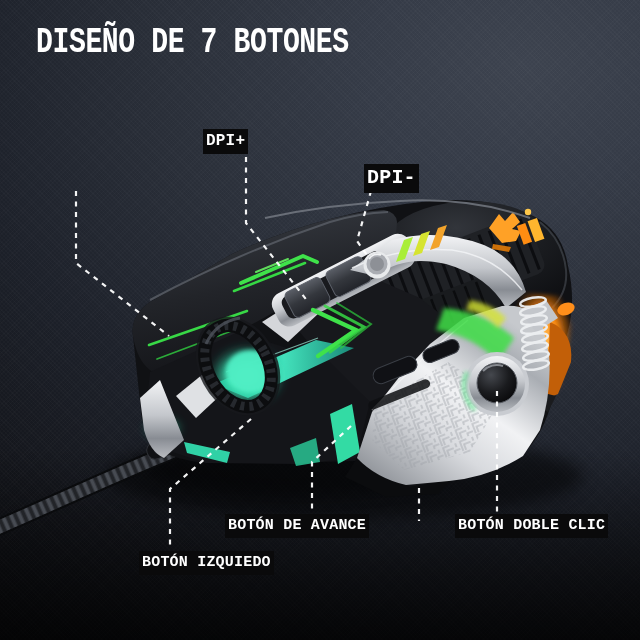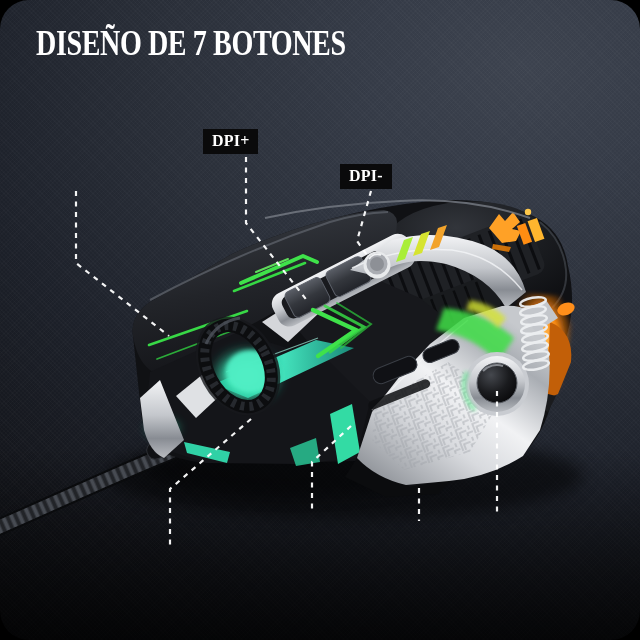--- a/index.html
+++ b/index.html
@@ -1,42 +1,41 @@
 <!DOCTYPE html>
 <html style="--background-fabric: #3a4049; --label-background: #0a0a0b; --label-text: #ffffff; --leader-line: #ffffff; --accent-green: #3fe24a; --accent-teal: #38e8b6; --accent-orange: #ff9a1f; --silver: #d7dade;"><head>
 <meta charset="utf-8">
 <style>
   html,body{margin:0;padding:0;background:#000;}
   .stage{
     position:relative;width:640px;height:640px;overflow:hidden;
-    font-family:Liberation Serif, serif;
+    font-family:Liberation Mono, monospace;
     background:
       linear-gradient(180deg, rgba(0,0,0,0) 70%, rgba(0,0,0,.55) 92%, rgba(0,0,0,.75) 100%),
       repeating-linear-gradient(45deg, rgba(255,255,255,.018) 0 1px, rgba(0,0,0,0) 1px 3px),
       repeating-linear-gradient(-45deg, rgba(255,255,255,.015) 0 1px, rgba(0,0,0,0) 1px 3px),
       radial-gradient(1000px 760px at 82% 10%, #3d434f 0%, #353b47 16%, #2a2f39 36%, #1d212a 56%, #14161c 74%, #0c0d10 96%);
-    border-radius: 29px;
   }
   .title{
     position:absolute;left:36px;top:22px;
     color:var(--label-text,#ffffff);
     font-size:36px;font-weight:bold;letter-spacing:-.5px;
     transform:scaleX(.78);transform-origin:left top;
     white-space:nowrap;
   }
   .lbl{
     position:absolute;
     background:var(--label-background,#0a0a0b);
     color:var(--label-text,#ffffff);
     font-weight:bold;font-size:15px;line-height:1;
-    padding:4px 9px 5px;letter-spacing:.2px;white-space:nowrap;
+    padding:4px 3px 5px;letter-spacing:.2px;white-space:nowrap;
   }
   #lbl-derecho {left:34px; top:164px;}
   #lbl-dpi-plus {left:203px;top:129px;font-size:16px;}
-  #lbl-dpi-minus{left:340px;top:164px;font-size:16px;}
+  #lbl-dpi-minus{left:364px;top:164px;font-size:20px;}
   #lbl-avance {left:225px;top:514px;}
   #lbl-doble  {left:455px;top:514px;}
   #lbl-izquiedo{left:139px;top:551px;}
   #lbl-atras  {left:334px;top:551px;}
   svg{position:absolute;left:0;top:0;}
   .leader{stroke:var(--leader-line,#ffffff);stroke-width:2.2;fill:none;stroke-dasharray:5 5.5;opacity:.95;}
 </style>
 </head>
 <body>
 
@@ -288,14 +287,17 @@
       <polyline class="leader" points="371,191 357,241 369,258"></polyline>
       <polyline class="leader" points="251,419 170,489 170,549"></polyline>
       <polyline class="leader" points="351,426 312,462 312,512"></polyline>
       <polyline class="leader" points="419,488 419,521"></polyline>
       <polyline class="leader" points="497,391 497,513"></polyline>
     </g>
   </svg>
 
   <div class="lbl" id="lbl-dpi-plus">DPI+</div>
   <div class="lbl" id="lbl-dpi-minus">DPI-</div>
+  <div class="lbl" id="lbl-avance">BOTÓN DE AVANCE</div>
+  <div class="lbl" id="lbl-doble">BOTÓN DOBLE CLIC</div>
+  <div class="lbl" id="lbl-izquiedo">BOTÓN IZQUIEDO</div>
 
 </div>
 
 </body></html>

